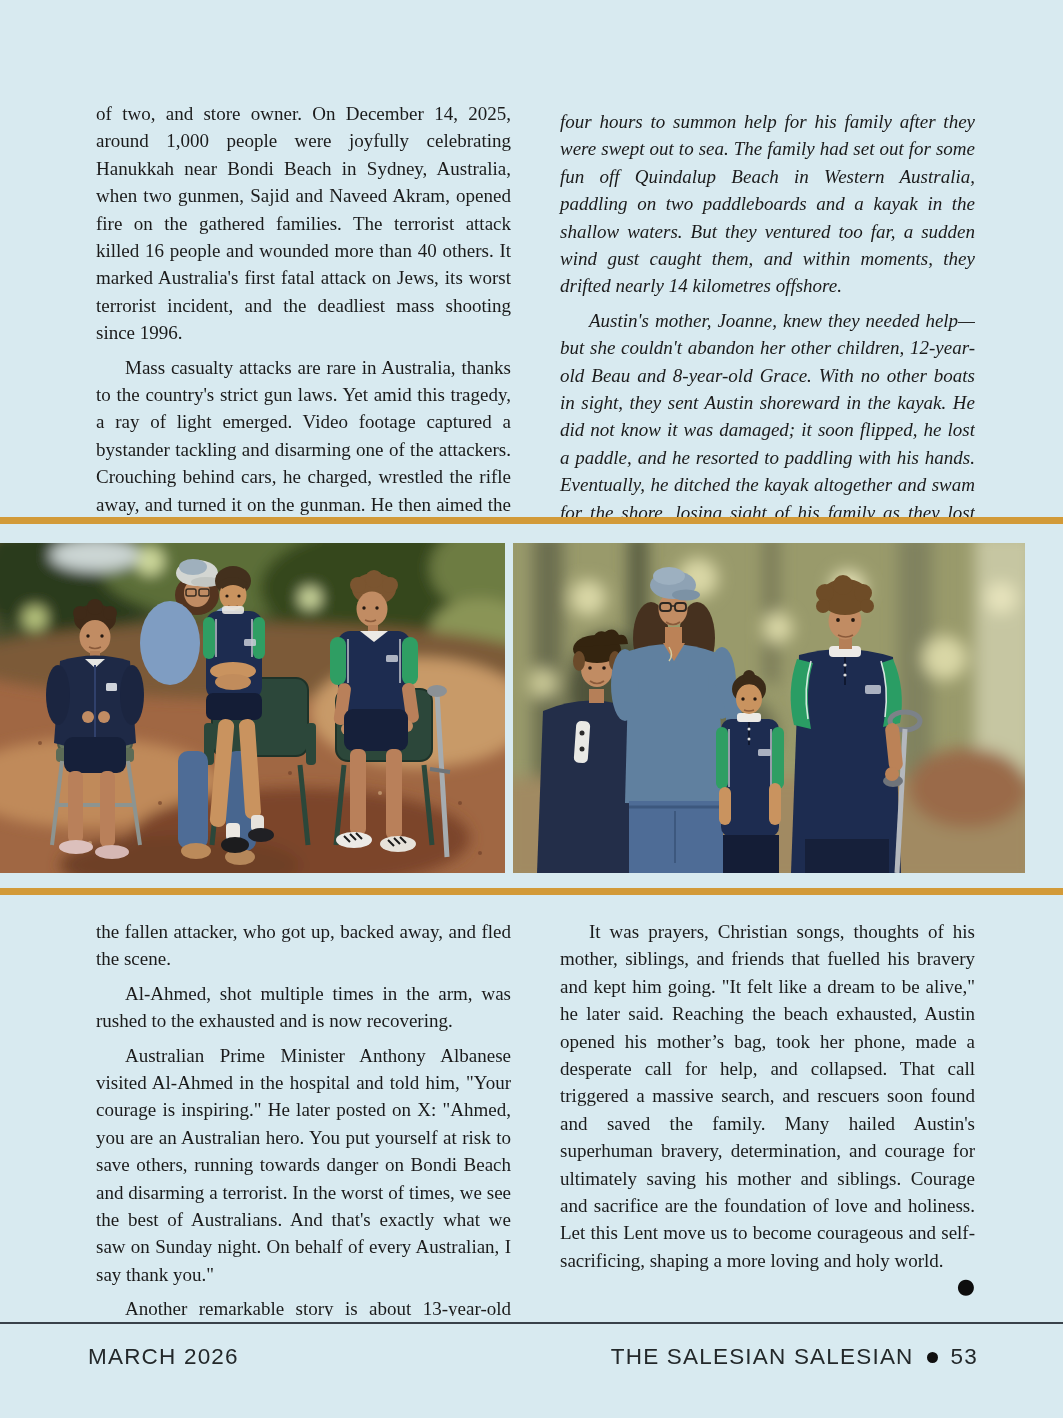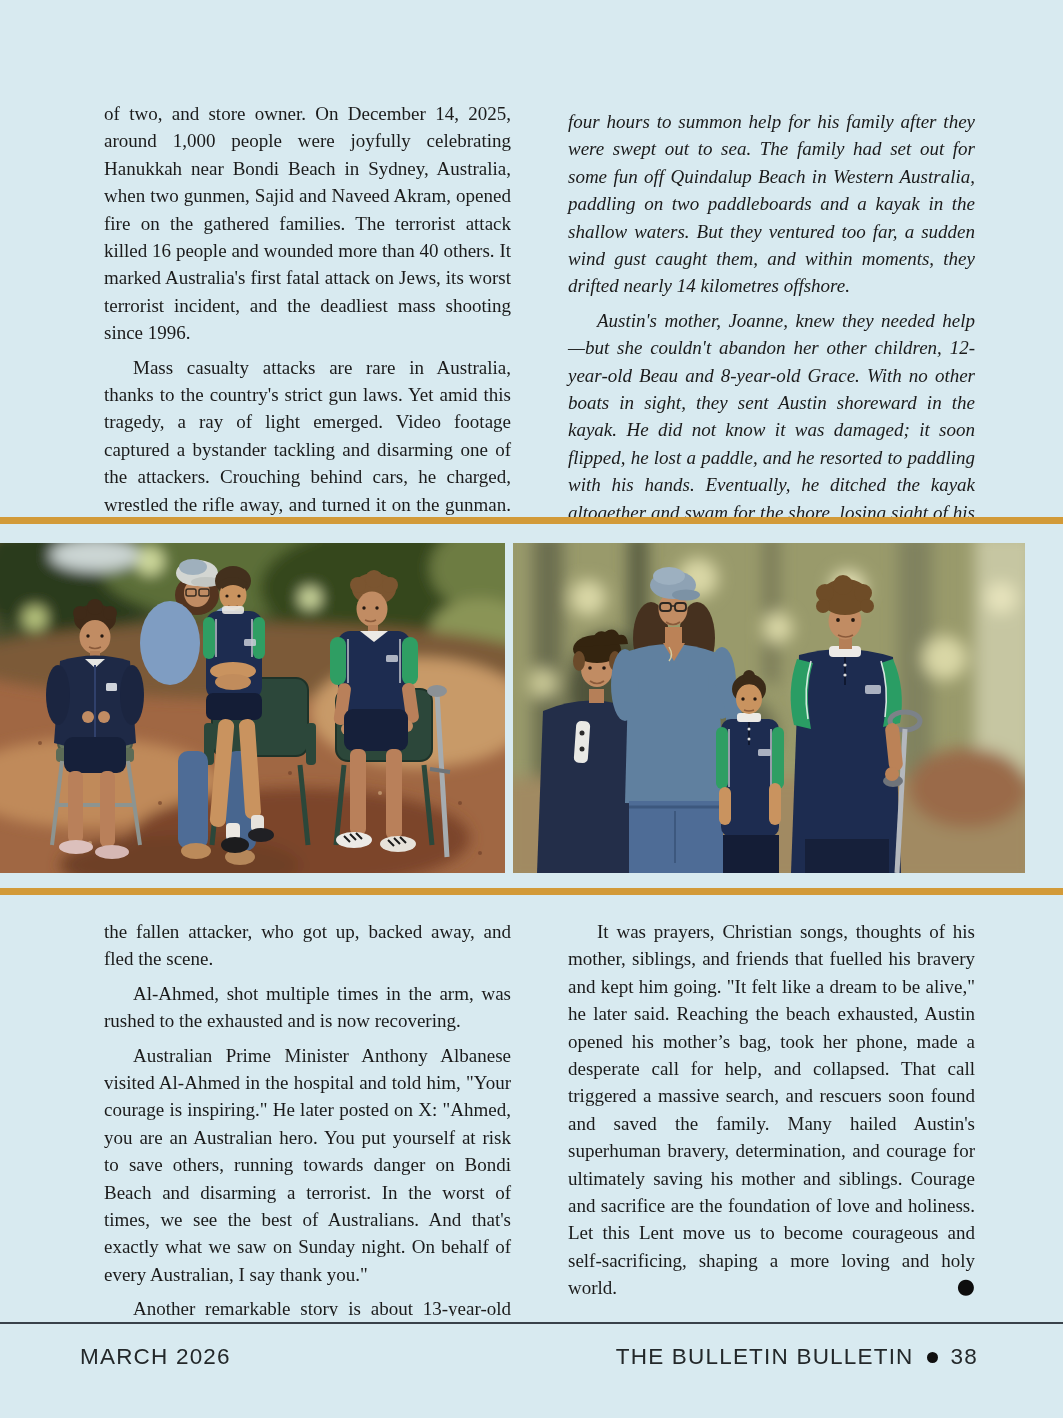--- a/index.html
+++ b/index.html
@@ -16,21 +16,21 @@
   
   .text-zone{
     position:absolute;left:88px;right:88px;
     display:flex;gap:41px;
   }
   .text-zone .col{flex:1;min-width:0;}
   .zone-top{top:100px;height:418px;overflow:hidden;}
   .zone-top .col-right{padding-top:8px;font-style:italic;}
   .zone-bottom{top:918px;height:398px;overflow:hidden;}
   p.para{
-    margin:0 0 7px 16px;
+    margin:0 0 7px 8px;
     font-size:19px;line-height:27.4px;
     text-align:justify;
     text-justify:inter-word;
   }
   p.para.indent{text-indent:29px;}
   
   .gold-bar{
     position:absolute;left:0;width:100%;height:7px;
     background:var(--gold,#d29a38);
   }
@@ -49,21 +49,21 @@
     position:absolute;top:1276px;right:88px;
     font-size:21px;line-height:21px;color:#0d0d0d;
     font-family:"DejaVu Sans",sans-serif;
   }
   
   .footer-rule{
     position:absolute;top:1322px;left:0;width:100%;height:2px;
     background:var(--rule,#39424a);
   }
   .footer{
-    position:absolute;top:1344px;left:80px;right:85px;
+    position:absolute;top:1344px;left:88px;right:85px;
     display:flex;justify-content:space-between;align-items:center;
     font-family:"Liberation Sans","DejaVu Sans",sans-serif;
     font-size:22.5px;letter-spacing:1.2px;color:#23282a;
   }
   .footer .pub-wrap{display:flex;align-items:center;gap:11px;}
   .footer .dot{
     width:11px;height:11px;border-radius:50%;
     background:#101010;display:inline-block;margin:0 2px;
   }
 </style>
@@ -385,19 +385,19 @@
       <p class="para indent">It was prayers, Christian songs, thoughts of his mother, siblings, and friends that fuelled his bravery and kept him going. "It felt like a dream to be alive," he later said. Reaching the beach exhausted, Austin opened his mother’s bag, took her phone, made a desperate call for help, and collapsed. That call triggered a massive search, and rescuers soon found and saved the family. Many hailed Austin's superhuman bravery, determination, and courage for ultimately saving his mother and siblings. Courage and sacrifice are the foundation of love and holiness. Let this Lent move us to become courageous and self-sacrificing, shaping a more loving and holy world.</p>
     </div>
   </div>
 
   <span class="end-dot">●</span>
 
   <div class="footer-rule"></div>
   <div class="footer">
     <span>MARCH 2026</span>
     <span class="pub-wrap">
-      <span>THE BULLETIN BULLETIN</span>
+      <span>THE SALESIAN SALESIAN</span>
       <span class="dot"></span>
-      <span>38</span>
+      <span>53</span>
     </span>
   </div>
 
 </div>
 
 </body></html>

